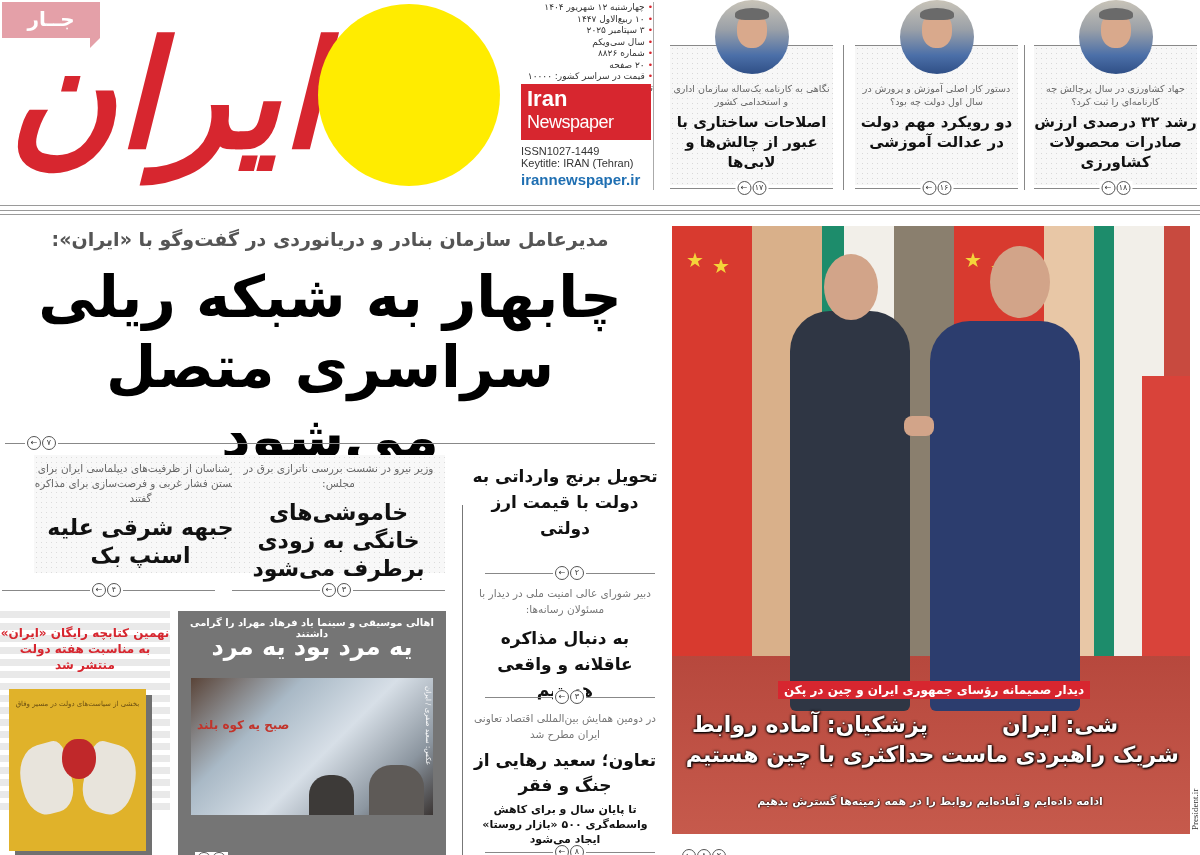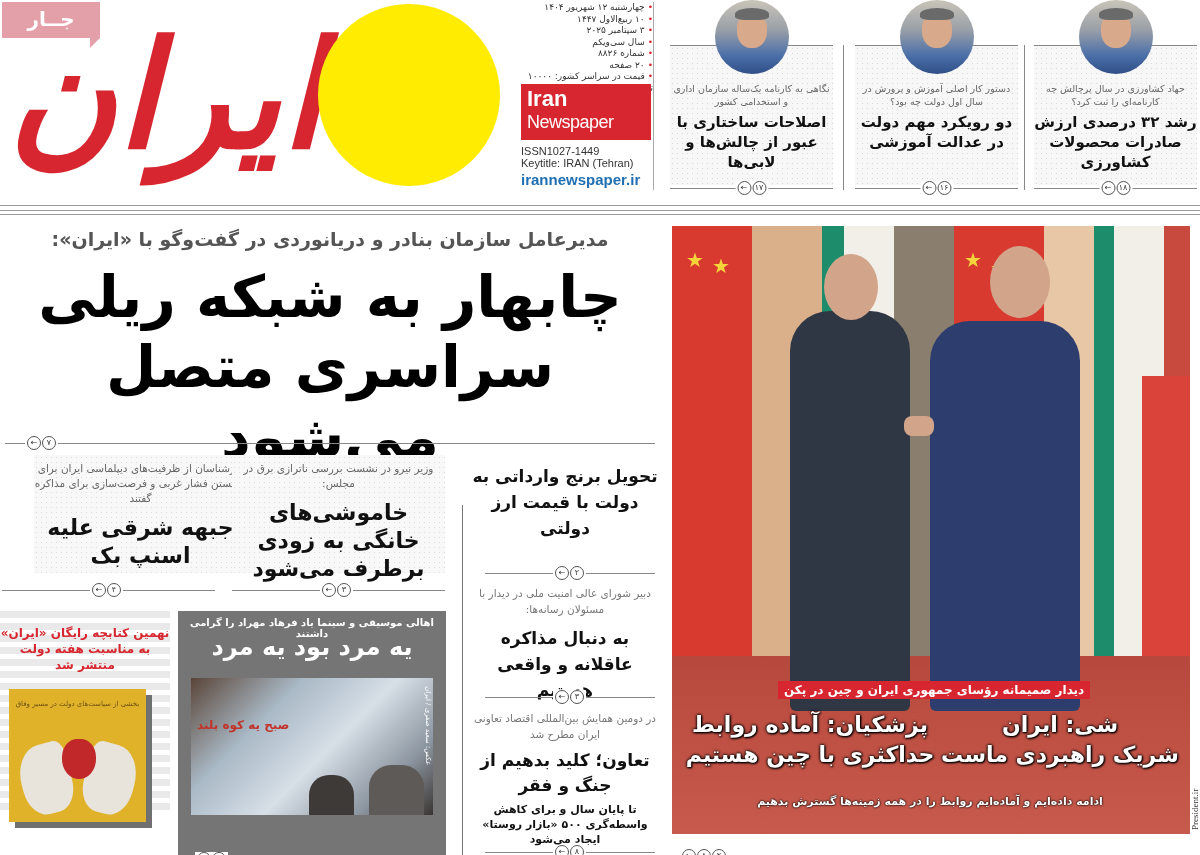--- a/index.html
+++ b/index.html
@@ -82,21 +82,21 @@
   .culture .title { position: absolute; top: 22px; left: 0; width: 100%; direction: rtl; text-align: center; color: #fff; font-size: 24px; font-weight: bold; }
   .culture .img { position: absolute; left: 13px; top: 67px; width: 242px; height: 137px; background: linear-gradient(135deg, #5a4438 0%, #a9b9c6 30%, #d7dfe7 55%, #8c96a0 80%, #3b3533 100%); overflow: hidden; }
   .culture .img .screen-text { position: absolute; left: 6px; top: 40px; color: #c2342b; font-size: 12px; font-weight: bold; direction: rtl; }
   .culture .img .p1 { position: absolute; left: 118px; bottom: 0; width: 45px; height: 40px; border-radius: 20px 20px 0 0; background: #3d3a38; }
   .culture .img .p2 { position: absolute; left: 178px; bottom: 0; width: 55px; height: 50px; border-radius: 22px 22px 0 0; background: #5e5a57; }
   .culture .img .cap { position: absolute; right: 1px; top: 8px; width: 10px; height: 120px; writing-mode: vertical-rl; color: #fff; font-size: 7px; }
 
   
   .booklet { left: 0; top: 611px; width: 170px; height: 200px; background-image: repeating-linear-gradient(180deg, #e9e9e9 0 7px, #ffffff 7px 12px); }
   .booklet .title { position: absolute; left: 0; top: 14px; width: 170px; direction: rtl; text-align: center; color: #d7262f; font-size: 12px; font-weight: bold; line-height: 16px; }
-  .booklet .cover { position: absolute; left: 9px; top: 78px; width: 137px; height: 133px; background: #e0b22a; box-shadow: 6px 6px 0 #707070; overflow: hidden; padding-left: 22px; }
+  .booklet .cover { position: absolute; left: 9px; top: 78px; width: 137px; height: 162px; background: #e0b22a; box-shadow: 6px 6px 0 #707070; overflow: hidden; padding-left: 22px; }
   .booklet .cover .heart { position: absolute; left: 53px; top: 50px; width: 34px; height: 40px; border-radius: 45% 45% 50% 50%; background: #c0282a; }
   .booklet .cover .hand-l { position: absolute; left: 12px; top: 55px; width: 50px; height: 70px; border-radius: 50% 20% 40% 40%; background: #e8e4dc; transform: rotate(-15deg); }
   .booklet .cover .hand-r { position: absolute; left: 76px; top: 55px; width: 50px; height: 70px; border-radius: 20% 50% 40% 40%; background: #e8e4dc; transform: rotate(15deg); }
   .booklet .cover .ctitle { position: absolute; left: 0; top: 10px; width: 100%; text-align: center; direction: rtl; color: #6a4e12; font-size: 7px; line-height: 10px; }
 </style>
 </head>
 <body>
 
 <div class="abs logo-wrap">
   <div class="abs logo-text">ایران</div>
@@ -238,21 +238,21 @@
 <div class="abs" style="left:485px; top:690px; width:170px; height:14px;">
   <div class="pager-line" style="position:absolute;"></div>
   <div class="pref" style="position:absolute; left:68px; top:0;">
       <span>←</span>
       <span>۳</span>
     </div>
 </div>
 
 <div class="abs plain" style="left:470px; top:710px; width:190px;">
   <div class="kicker">در دومین همایش بین‌المللی اقتصاد تعاونی ایران مطرح شد</div>
-  <div class="title" style="font-size:17px; line-height:25px; margin-top:6px;">تعاون؛ کلید بدهیم از جنگ و فقر</div>
+  <div class="title" style="font-size:17px; line-height:25px; margin-top:6px;">تعاون؛ سعید رهایی از جنگ و فقر</div>
   <div class="title" style="font-size:11px; line-height:15px; margin-top:4px;">تا پایان سال و برای کاهش واسطه‌گری ۵۰۰ «بازار روستا» ایجاد می‌شود</div>
 </div>
 <div class="abs" style="left:485px; top:845px; width:170px; height:14px;">
   <div class="pager-line" style="position:absolute;"></div>
   <div class="pref" style="position:absolute; left:68px; top:0;">
       <span>←</span>
       <span>۸</span>
     </div>
 </div>
 

